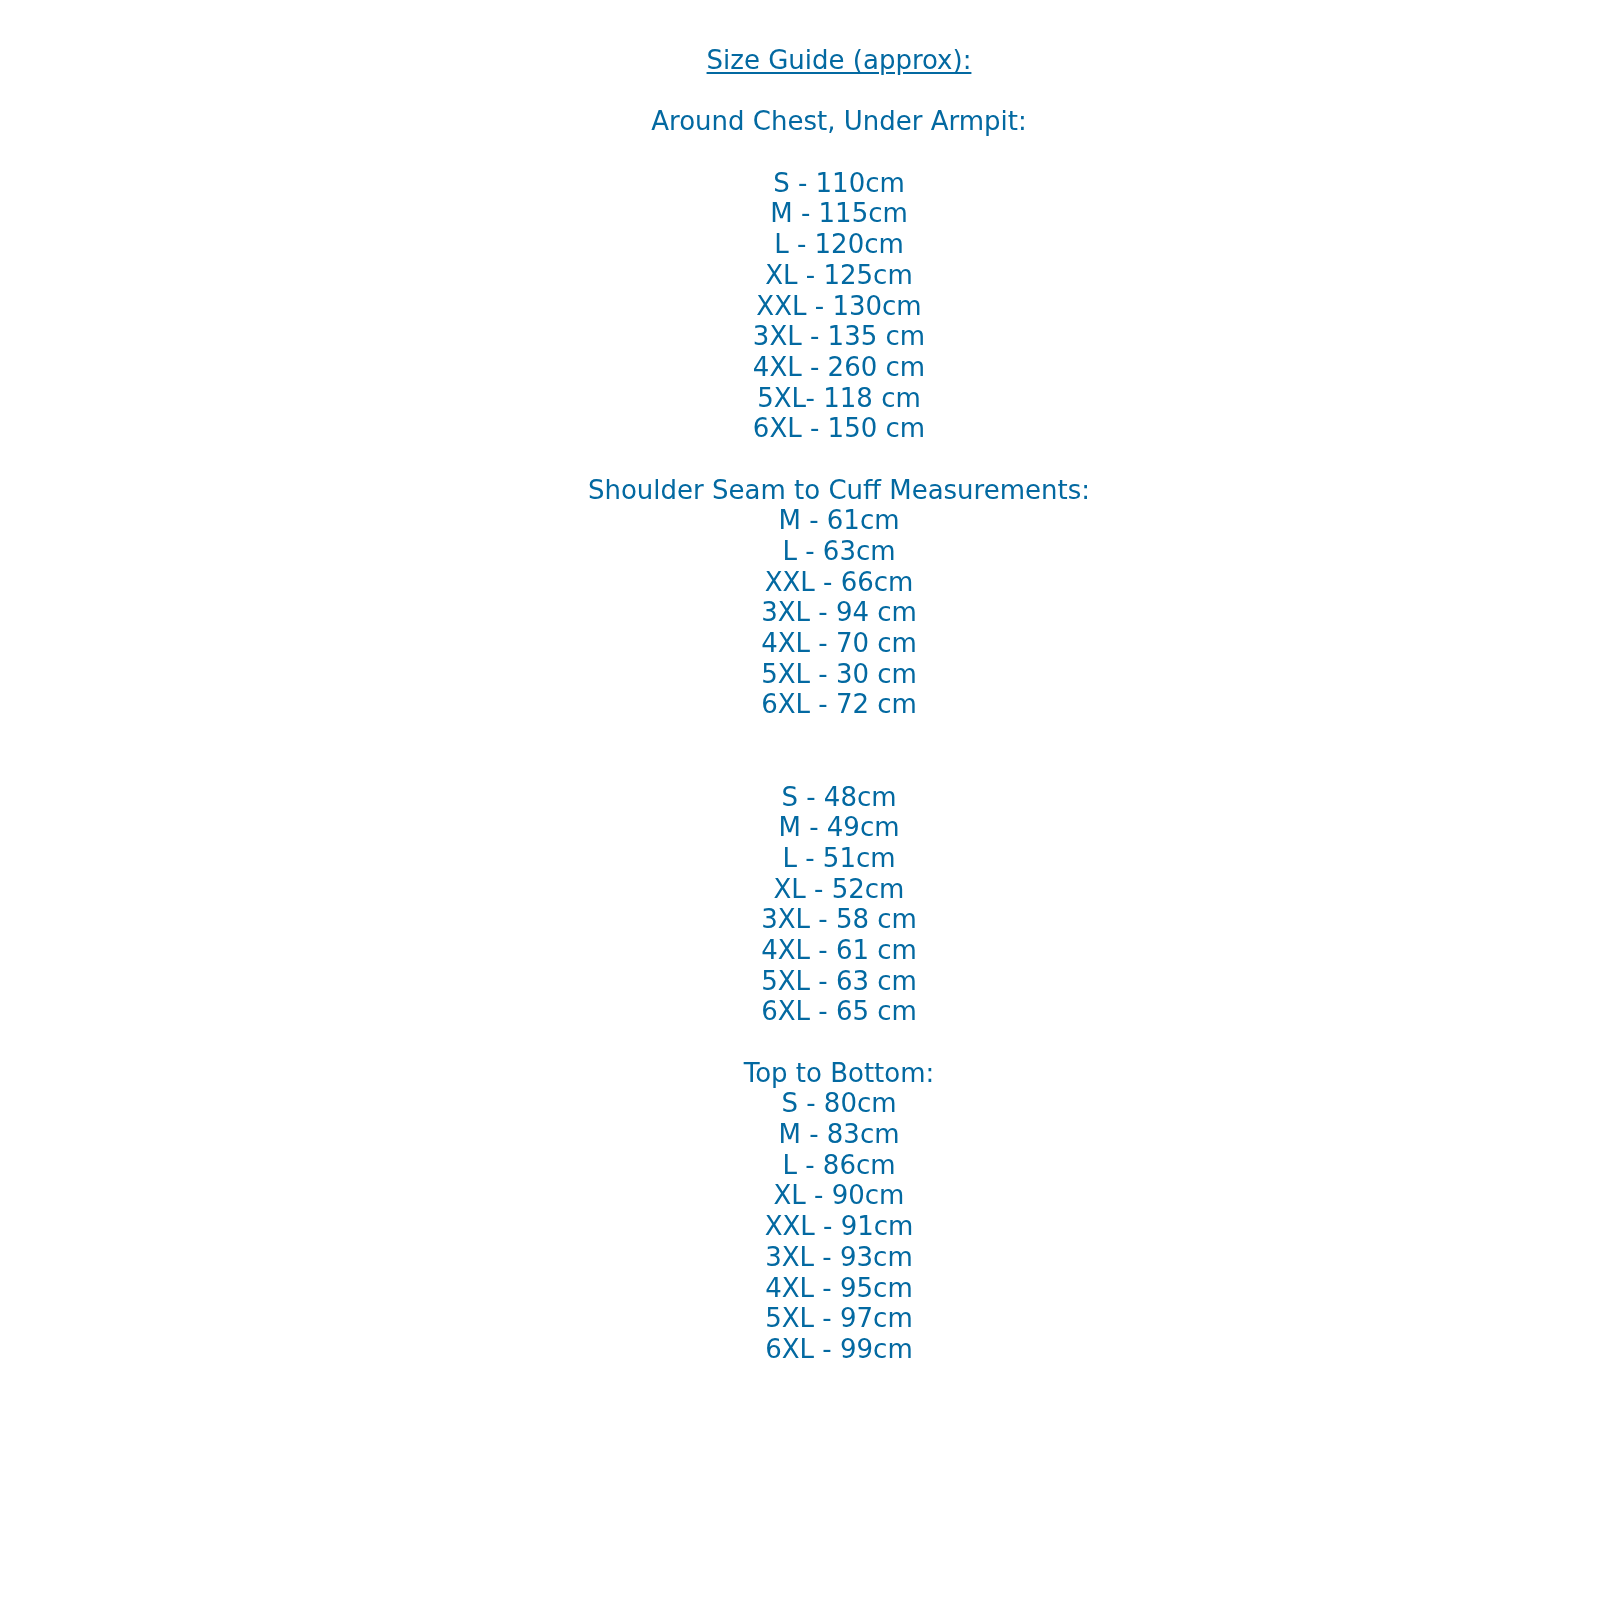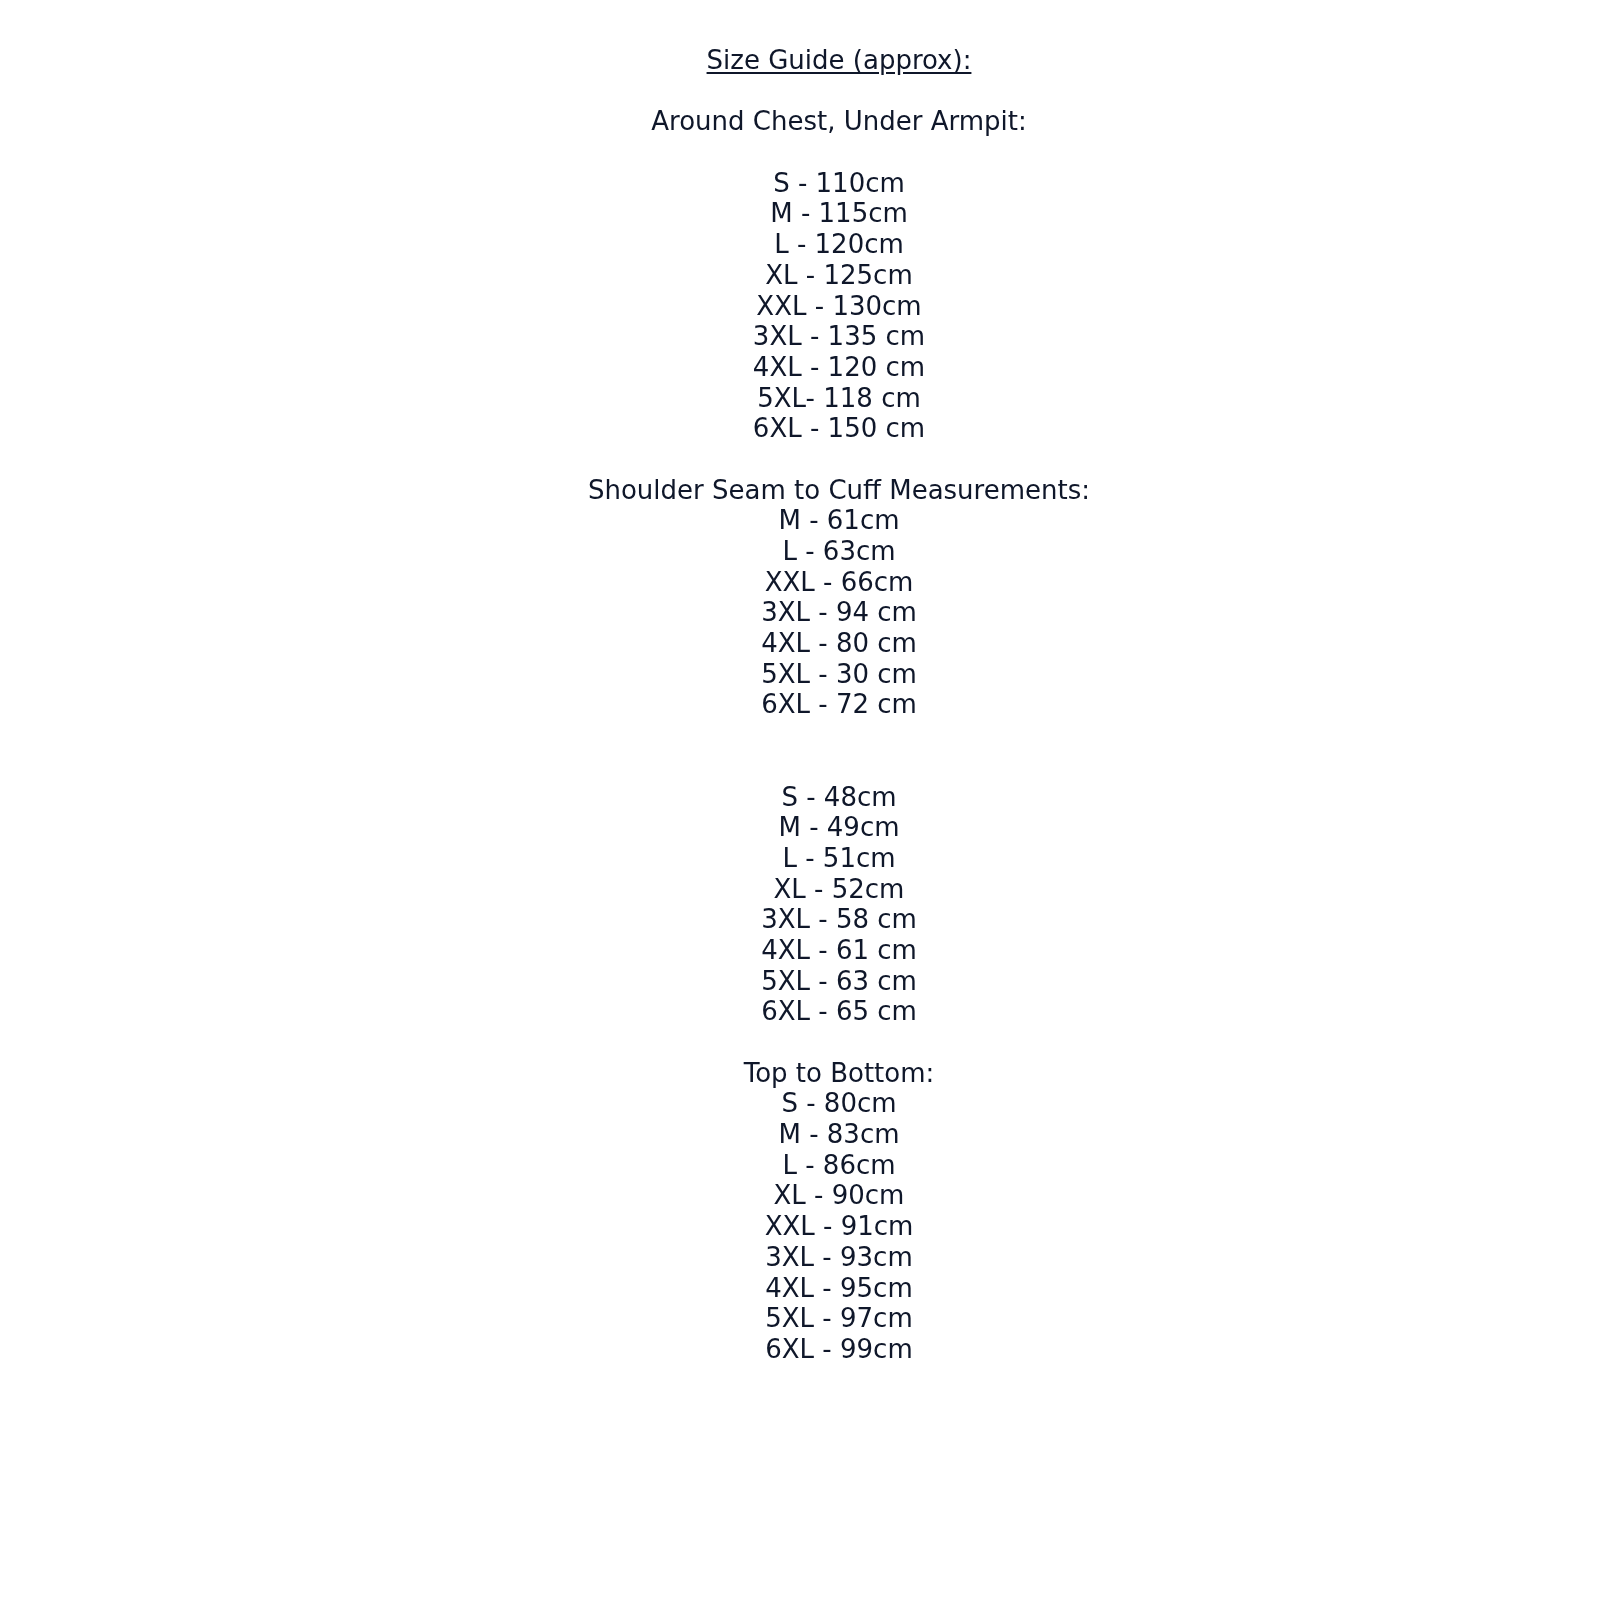--- a/index.html
+++ b/index.html
@@ -7,21 +7,21 @@
     padding: 0;
     background: #ffffff;
   }
   .canvas {
     position: relative;
     width: 1600px;
     height: 1600px;
     background: #ffffff;
     overflow: hidden;
     font-family: "DejaVu Sans", "Liberation Sans", sans-serif;
-    color: #0f172a;
+    color: #0369a1;
   }
   .content {
     padding-top: 45px;
     padding-left: 78px; 
     text-align: center;
     font-size: 26px;
   }
   .line {
     height: 30.7px;
     line-height: 30.7px;
@@ -42,31 +42,31 @@
     <div class="line"></div>
 
     <div class="line">Around Chest, Under Armpit:</div>
     <div class="line"></div>
     <div class="line">S - 110cm</div>
     <div class="line">M - 115cm</div>
     <div class="line">L - 120cm</div>
     <div class="line">XL - 125cm</div>
     <div class="line">XXL - 130cm</div>
     <div class="line">3XL - 135 cm</div>
-    <div class="line">4XL - 120 cm</div>
+    <div class="line">4XL - 260 cm</div>
     <div class="line">5XL- 118 cm</div>
     <div class="line">6XL - 150 cm</div>
     <div class="line"></div>
 
     <div class="line">Shoulder Seam to Cuff Measurements:</div>
     <div class="line">M - 61cm</div>
     <div class="line">L - 63cm</div>
     <div class="line">XXL - 66cm</div>
     <div class="line">3XL - 94 cm</div>
-    <div class="line">4XL - 80 cm</div>
+    <div class="line">4XL - 70 cm</div>
     <div class="line">5XL - 30 cm</div>
     <div class="line">6XL - 72 cm</div>
     <div class="line"></div>
 
     <div class="line"></div>
     <div class="line">S - 48cm</div>
     <div class="line">M - 49cm</div>
     <div class="line">L - 51cm</div>
     <div class="line">XL - 52cm</div>
     <div class="line">3XL - 58 cm</div>

